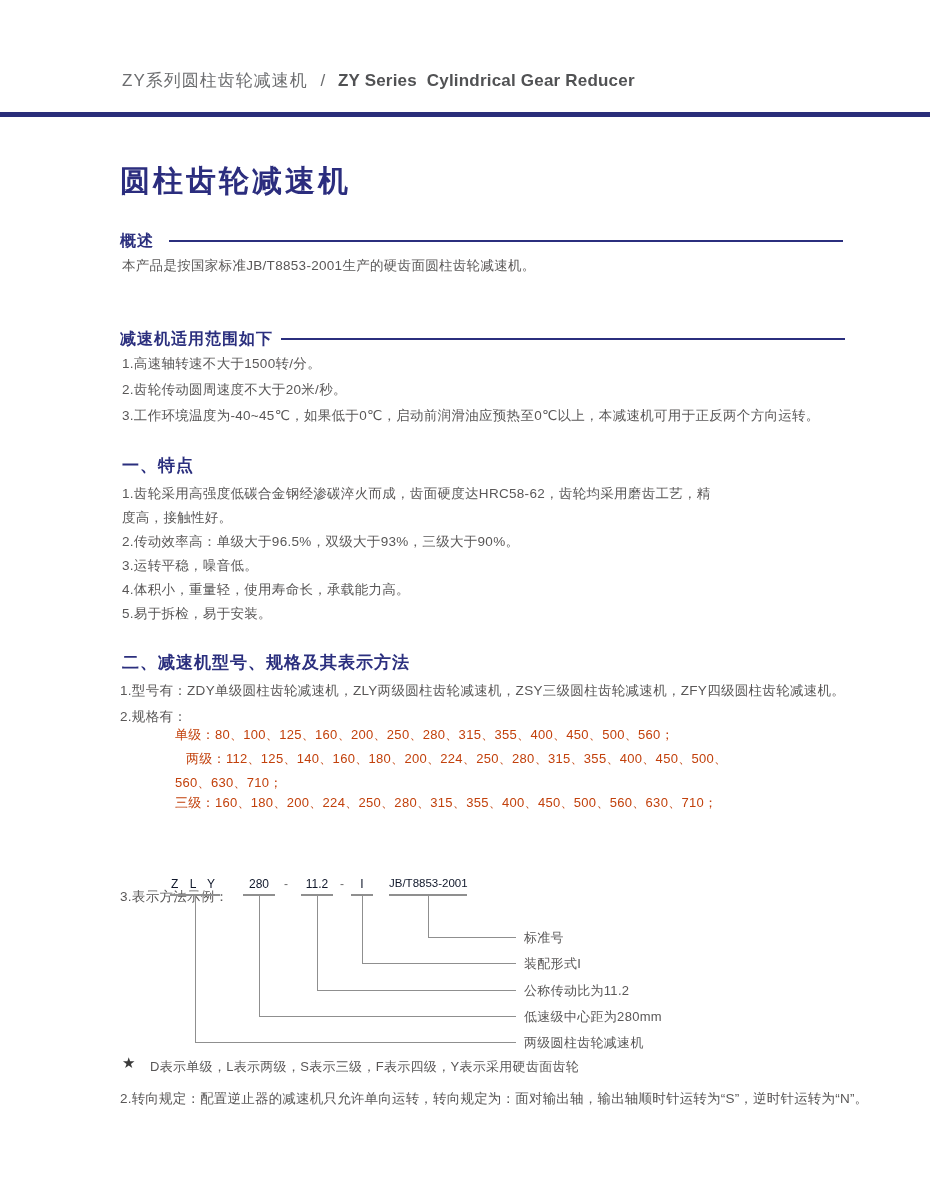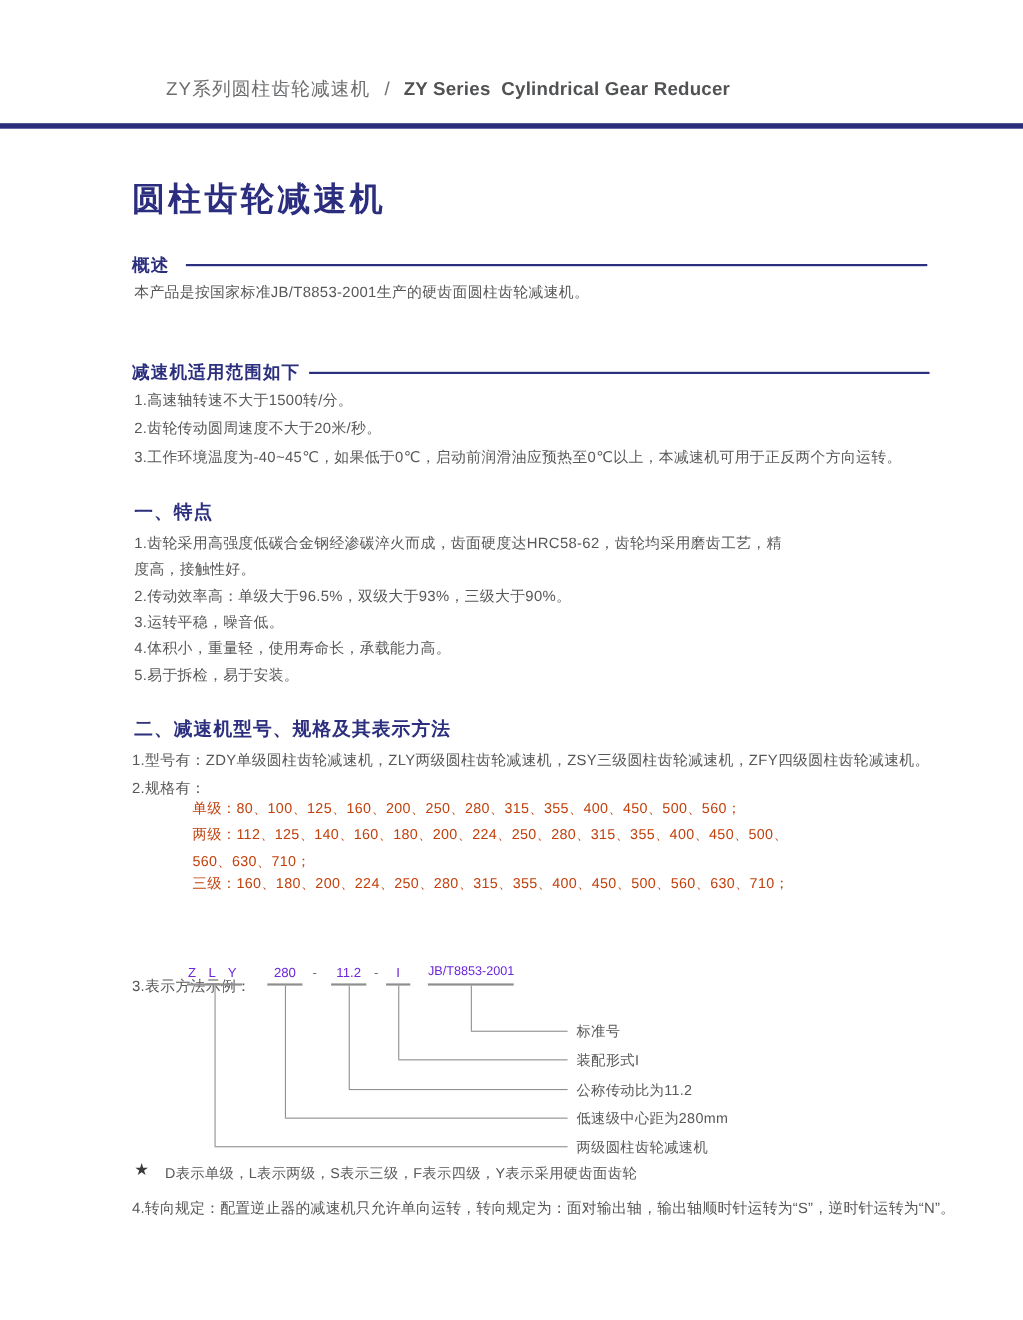--- a/index.html
+++ b/index.html
@@ -4,37 +4,37 @@
 <style>
   html,body{margin:0;padding:0;}
   .page{
     position:relative;
     width:930px;height:1200px;
     background:#ffffff;
     font-family:"Liberation Sans","DejaVu Sans",sans-serif;
     overflow:hidden;
   }
   
-  .header-row{position:absolute;left:122px;top:69px;white-space:nowrap;font-size:17px;color:#6d6e70;margin-left:29px;}
+  .header-row{position:absolute;left:122px;top:69px;white-space:nowrap;font-size:17px;color:#6d6e70;}
   .header-cn{letter-spacing:1px;}
   .header-sep{margin:0 8px;color:#6d6e70;}
   .header-en{font-weight:bold;color:#515254;white-space:pre;letter-spacing:.2px;}
   .header-rule{position:absolute;left:0;top:112px;width:930px;height:5px;background:#2a2e7a;}
   
   .main-title{position:absolute;left:120px;top:161px;font-size:30px;font-weight:bold;color:#2b2d7e;letter-spacing:3px;}
   
   .sec-heading{position:absolute;font-size:16px;font-weight:bold;color:#2b2f7e;letter-spacing:1px;white-space:nowrap;}
   .sec-line{position:absolute;height:2px;background:#2b2f7e;}
   .num-heading{position:absolute;font-size:17px;font-weight:bold;color:#2b2f7e;letter-spacing:1px;white-space:nowrap;}
   
   .body-line{position:absolute;font-size:13.5px;color:#595757;white-space:nowrap;letter-spacing:.3px;}
   .spec-line{position:absolute;left:175px;font-size:13px;color:#c2410c;white-space:nowrap;letter-spacing:.3px;}
   
   .code-part{position:absolute;top:877px;height:17px;border-bottom:2px solid #8f8f8f;
-             text-align:center;font-size:12px;color:#6d28d9;white-space:nowrap;}
+             text-align:center;font-size:12px;color:#0f172a;white-space:nowrap;}
   .code-zly{letter-spacing:4px;}
   .code-std{font-size:11.5px;}
   .code-dash{position:absolute;top:877px;font-size:12px;color:#6e6e6e;}
   .vline{position:absolute;width:1px;background:#8f8f8f;}
   .hline{position:absolute;height:1px;background:#8f8f8f;}
   .callout-label{position:absolute;left:524px;font-size:13px;color:#595757;white-space:nowrap;letter-spacing:.3px;}
   
   .star-icon{position:absolute;left:122px;top:1054px;font-size:15px;color:#3a3a3a;}
   .star-text{position:absolute;left:150px;top:1058px;font-size:13px;color:#595757;white-space:nowrap;letter-spacing:.3px;}
   .rotation-note{position:absolute;left:120px;top:1090px;font-size:13.5px;color:#595757;white-space:nowrap;letter-spacing:.2px;}
@@ -68,21 +68,21 @@
   <div class="body-line" style="left:122px;top:509px;">度高，接触性好。</div>
   <div class="body-line" style="left:122px;top:533px;">2.传动效率高：单级大于96.5%，双级大于93%，三级大于90%。</div>
   <div class="body-line" style="left:122px;top:557px;">3.运转平稳，噪音低。</div>
   <div class="body-line" style="left:122px;top:581px;">4.体积小，重量轻，使用寿命长，承载能力高。</div>
   <div class="body-line" style="left:122px;top:605px;">5.易于拆检，易于安装。</div>
 
   <div class="num-heading" style="left:122px;top:651px;">二、减速机型号、规格及其表示方法</div>
   <div class="body-line" style="left:120px;top:682px;">1.型号有：ZDY单级圆柱齿轮减速机，ZLY两级圆柱齿轮减速机，ZSY三级圆柱齿轮减速机，ZFY四级圆柱齿轮减速机。</div>
   <div class="body-line" style="left:120px;top:708px;">2.规格有：</div>
   <div class="spec-line" style="top:726px;">单级：80、100、125、160、200、250、280、315、355、400、450、500、560；</div>
-  <div class="spec-line" style="top:750px;">两级：112、125、140、160、180、200、224、250、280、315、355、400、450、500、</div>
+  <div class="spec-line" style="top:750px;margin-left:11px;">两级：112、125、140、160、180、200、224、250、280、315、355、400、450、500、</div>
   <div class="spec-line" style="top:774px;">560、630、710；</div>
   <div class="spec-line" style="top:794px;">三级：160、180、200、224、250、280、315、355、400、450、500、560、630、710；</div>
   <div class="body-line" style="left:120px;top:849px;margin-top:39px;">3.表示方法示例：</div>
 
   <div class="code-part code-zly" style="left:170px;width:50px;">Z L Y</div>
   <div class="code-part" style="left:243px;width:32px;">280</div>
   <div class="code-dash" style="left:284px;">-</div>
   <div class="code-part" style="left:301px;width:32px;">11.2</div>
   <div class="code-dash" style="left:340px;">-</div>
   <div class="code-part" style="left:351px;width:22px;">I</div>
@@ -101,15 +101,15 @@
   <div class="hline" style="left:195px;top:1042px;width:321px;"></div>
 
   <div class="callout-label" style="top:929px;">标准号</div>
   <div class="callout-label" style="top:955px;">装配形式I</div>
   <div class="callout-label" style="top:982px;">公称传动比为11.2</div>
   <div class="callout-label" style="top:1008px;">低速级中心距为280mm</div>
   <div class="callout-label" style="top:1034px;">两级圆柱齿轮减速机</div>
 
   <div class="star-icon">★</div>
   <div class="star-text">D表示单级，L表示两级，S表示三级，F表示四级，Y表示采用硬齿面齿轮</div>
-  <div class="rotation-note">4.转向规定：配置逆止器的减速机只允许单向运转，转向规定为：面对输出轴，输出轴顺时针运转为“S”，逆时针运转为“N”。</div>
+  <div class="rotation-note">2.转向规定：配置逆止器的减速机只允许单向运转，转向规定为：面对输出轴，输出轴顺时针运转为“S”，逆时针运转为“N”。</div>
 
 </div>
 
 </body></html>

